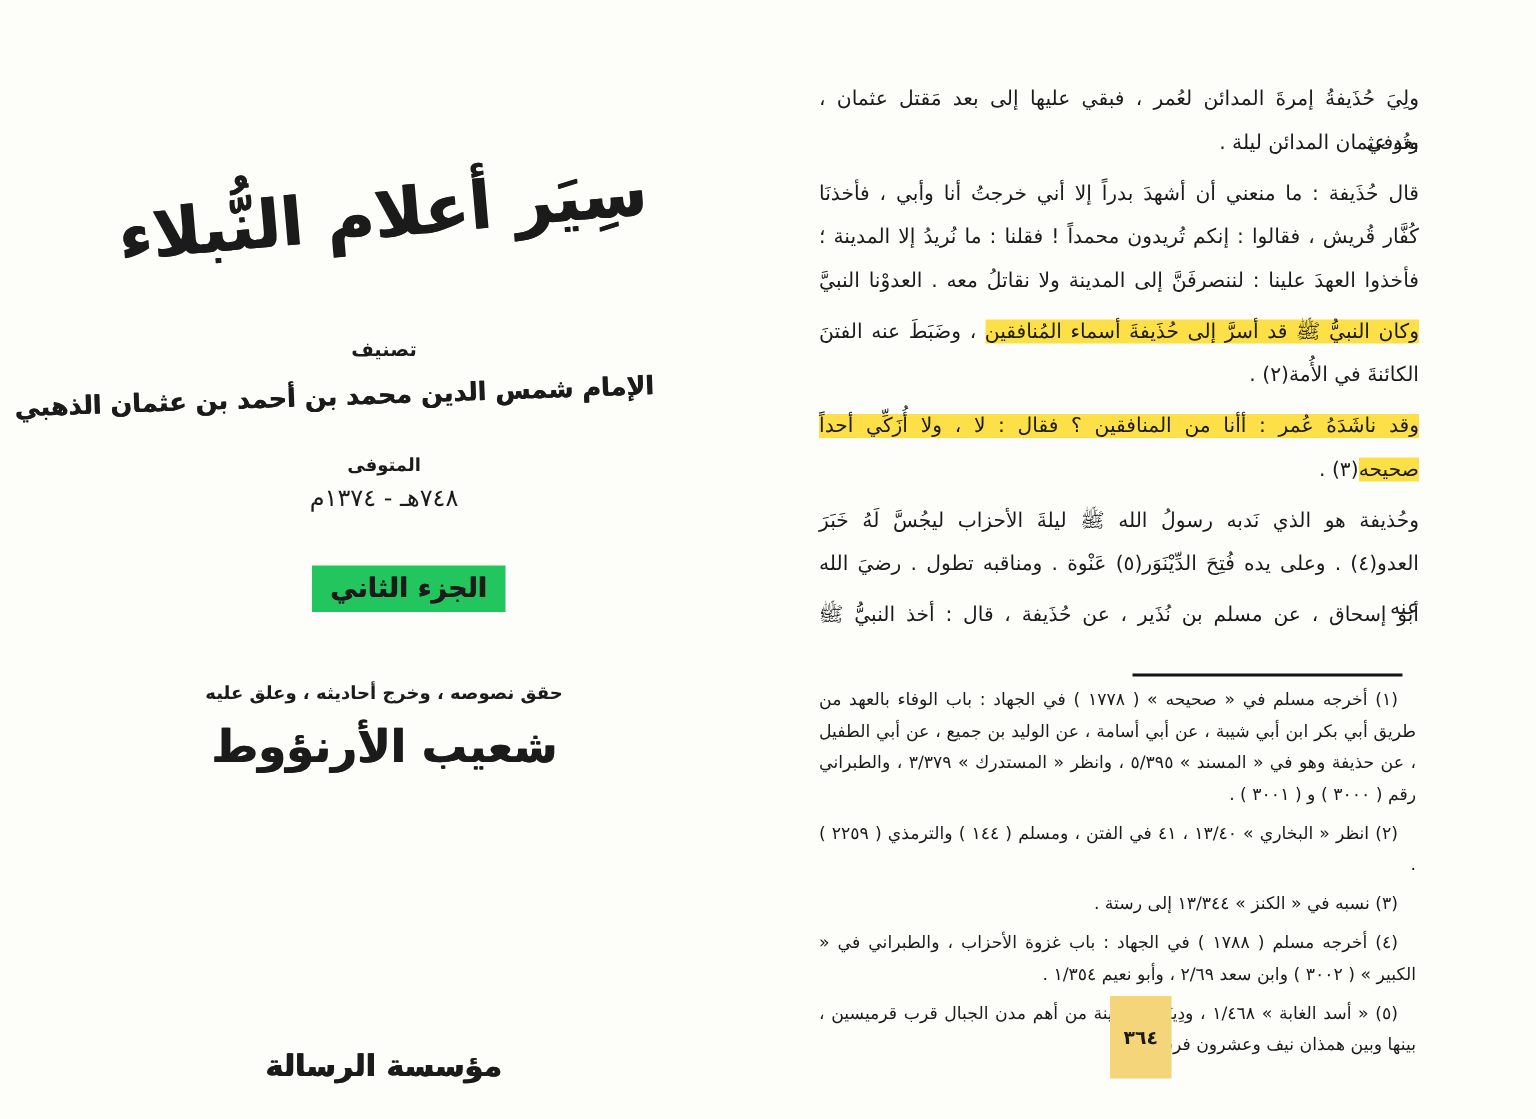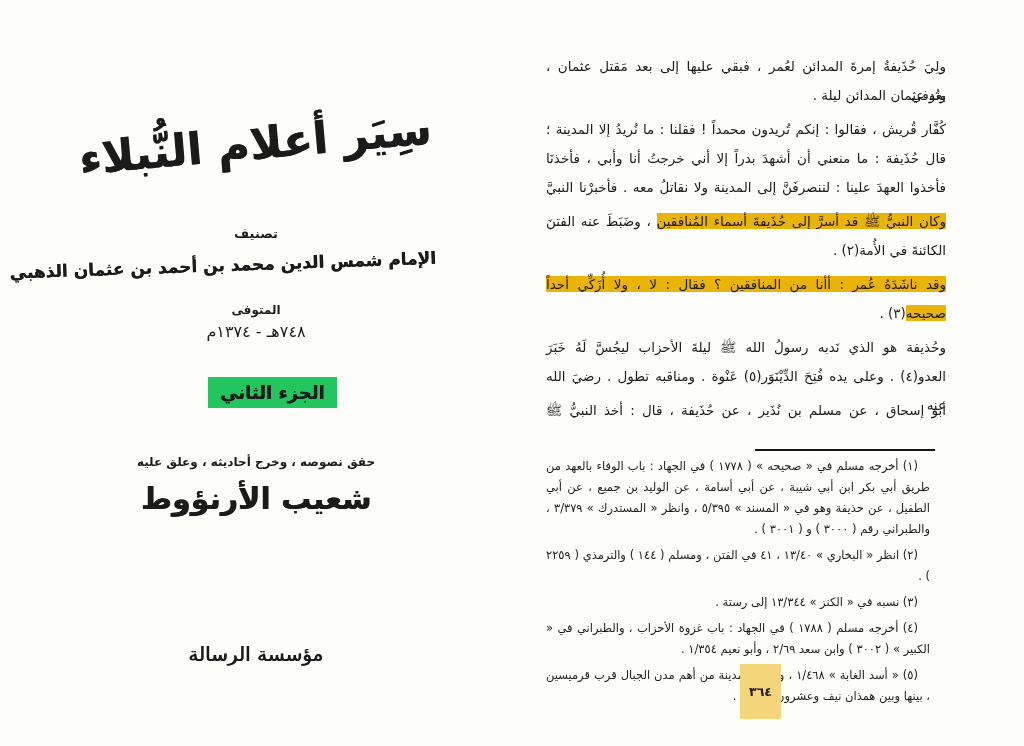--- a/index.html
+++ b/index.html
@@ -27,41 +27,41 @@
     position:absolute;left:208px;top:377px;
     background:#22c55e;padding:5px 12px;font-size:18px;font-weight:bold;
     text-shadow:0.4px 0 0 currentColor;
   }
   #editor-line{position:absolute;left:106px;top:455px;width:300px;text-align:center;font-size:12px;font-weight:bold;white-space:nowrap;}
   #editor-name{
     position:absolute;left:106px;top:481px;width:300px;text-align:center;
     font-size:30px;font-weight:bold;text-shadow:0.6px 0 0 currentColor;white-space:nowrap;
   }
   #publisher-logo{
-    position:absolute;left:168px;top:642px;width:175px;text-align:center;
-    font-size:20px;font-weight:normal;text-shadow:0.8px 0 0 currentColor;white-space:nowrap;
+    position:absolute;left:168px;top:698px;width:175px;text-align:center;
+    font-size:20px;font-weight:bold;text-shadow:0.8px 0 0 currentColor;white-space:nowrap;
   }
   
   #text-page{position:absolute;left:512px;top:0;width:512px;height:627px;}
   #body-text{
     position:absolute;left:34px;top:52px;width:400px;direction:rtl;
     font-size:13.5px;line-height:29px;
   }
   .para{margin:0 0 5px 0;}
   .line{height:29px;text-align:right;}
   .line.full{text-align:justify;text-align-last:justify;}
-  .hl{background:#eab308;}
+  .hl{background:#fde047;}
   #footnote-separator{
     position:absolute;left:243px;top:449px;width:180px;height:2px;background:#151515;
   }
   #footnotes{
     position:absolute;left:34px;top:456px;width:400px;direction:rtl;
     font-size:11.5px;line-height:21px;
   }
-  #footnotes p{margin:0 16px 5px 0;text-align:justify;text-indent:12px;}
+  #footnotes p{margin:0 2px 5px 0;text-align:justify;text-indent:12px;}
   #page-number{
     position:absolute;left:228px;top:664px;
     background:#f4d57a;padding:20px 9px;font-size:12.5px;font-weight:bold;direction:rtl;
   }
 </style>
 </head>
 <body>
 
 <div id="canvas">
 
@@ -77,23 +77,23 @@
     <div id="publisher-logo">مؤسسة الرسالة</div>
   </div>
 
   <div id="text-page">
     <div id="body-text">
         <div class="para">
           <div class="line full"><span>ولِيَ حُذَيفةُ إمرةَ المدائن لعُمر ، فبقي عليها إلى بعد مَقتل عثمان ، وتُوفي</span></div>
           <div class="line"><span>بعد عثمان المدائن ليلة .</span></div>
         </div>
         <div class="para">
+          <div class="line full"><span>قال حُذَيفة : ما منعني أن أشهدَ بدراً إلا أني خرجتُ أنا وأبي ، فأخذنَا</span></div>
           <div class="line full"><span>كُفَّار قُريش ، فقالوا : إنكم تُريدون محمداً ! فقلنا : ما نُريدُ إلا المدينة ؛</span></div>
-          <div class="line full"><span>قال حُذَيفة : ما منعني أن أشهدَ بدراً إلا أني خرجتُ أنا وأبي ، فأخذنَا</span></div>
-          <div class="line full"><span>فأخذوا العهدَ علينا : لننصرفَنَّ إلى المدينة ولا نقاتلُ معه . فأخبرْنا النبيَّ</span></div>
+          <div class="line full"><span>فأخذوا العهدَ علينا : لننصرفَنَّ إلى المدينة ولا نقاتلُ معه . العدوْنا النبيَّ</span></div>
         </div>
         <div class="para">
           <div class="line full"><span class="hl">وكان النبيُّ ﷺ قد أسرَّ إلى حُذَيفةَ أسماء المُنافقين</span><span> ، وضَبَطَ عنه الفتنَ</span></div>
           <div class="line"><span>الكائنةَ في الأُمة(٢) .</span></div>
         </div>
         <div class="para">
           <div class="line full"><span class="hl">وقد ناشَدَهُ عُمر : أأنا من المنافقين ؟ فقال : لا ، ولا أُزَكِّي أحداً</span></div>
           <div class="line"><span class="hl">صحيحه</span><span>(٣) .</span></div>
         </div>
         <div class="para">

